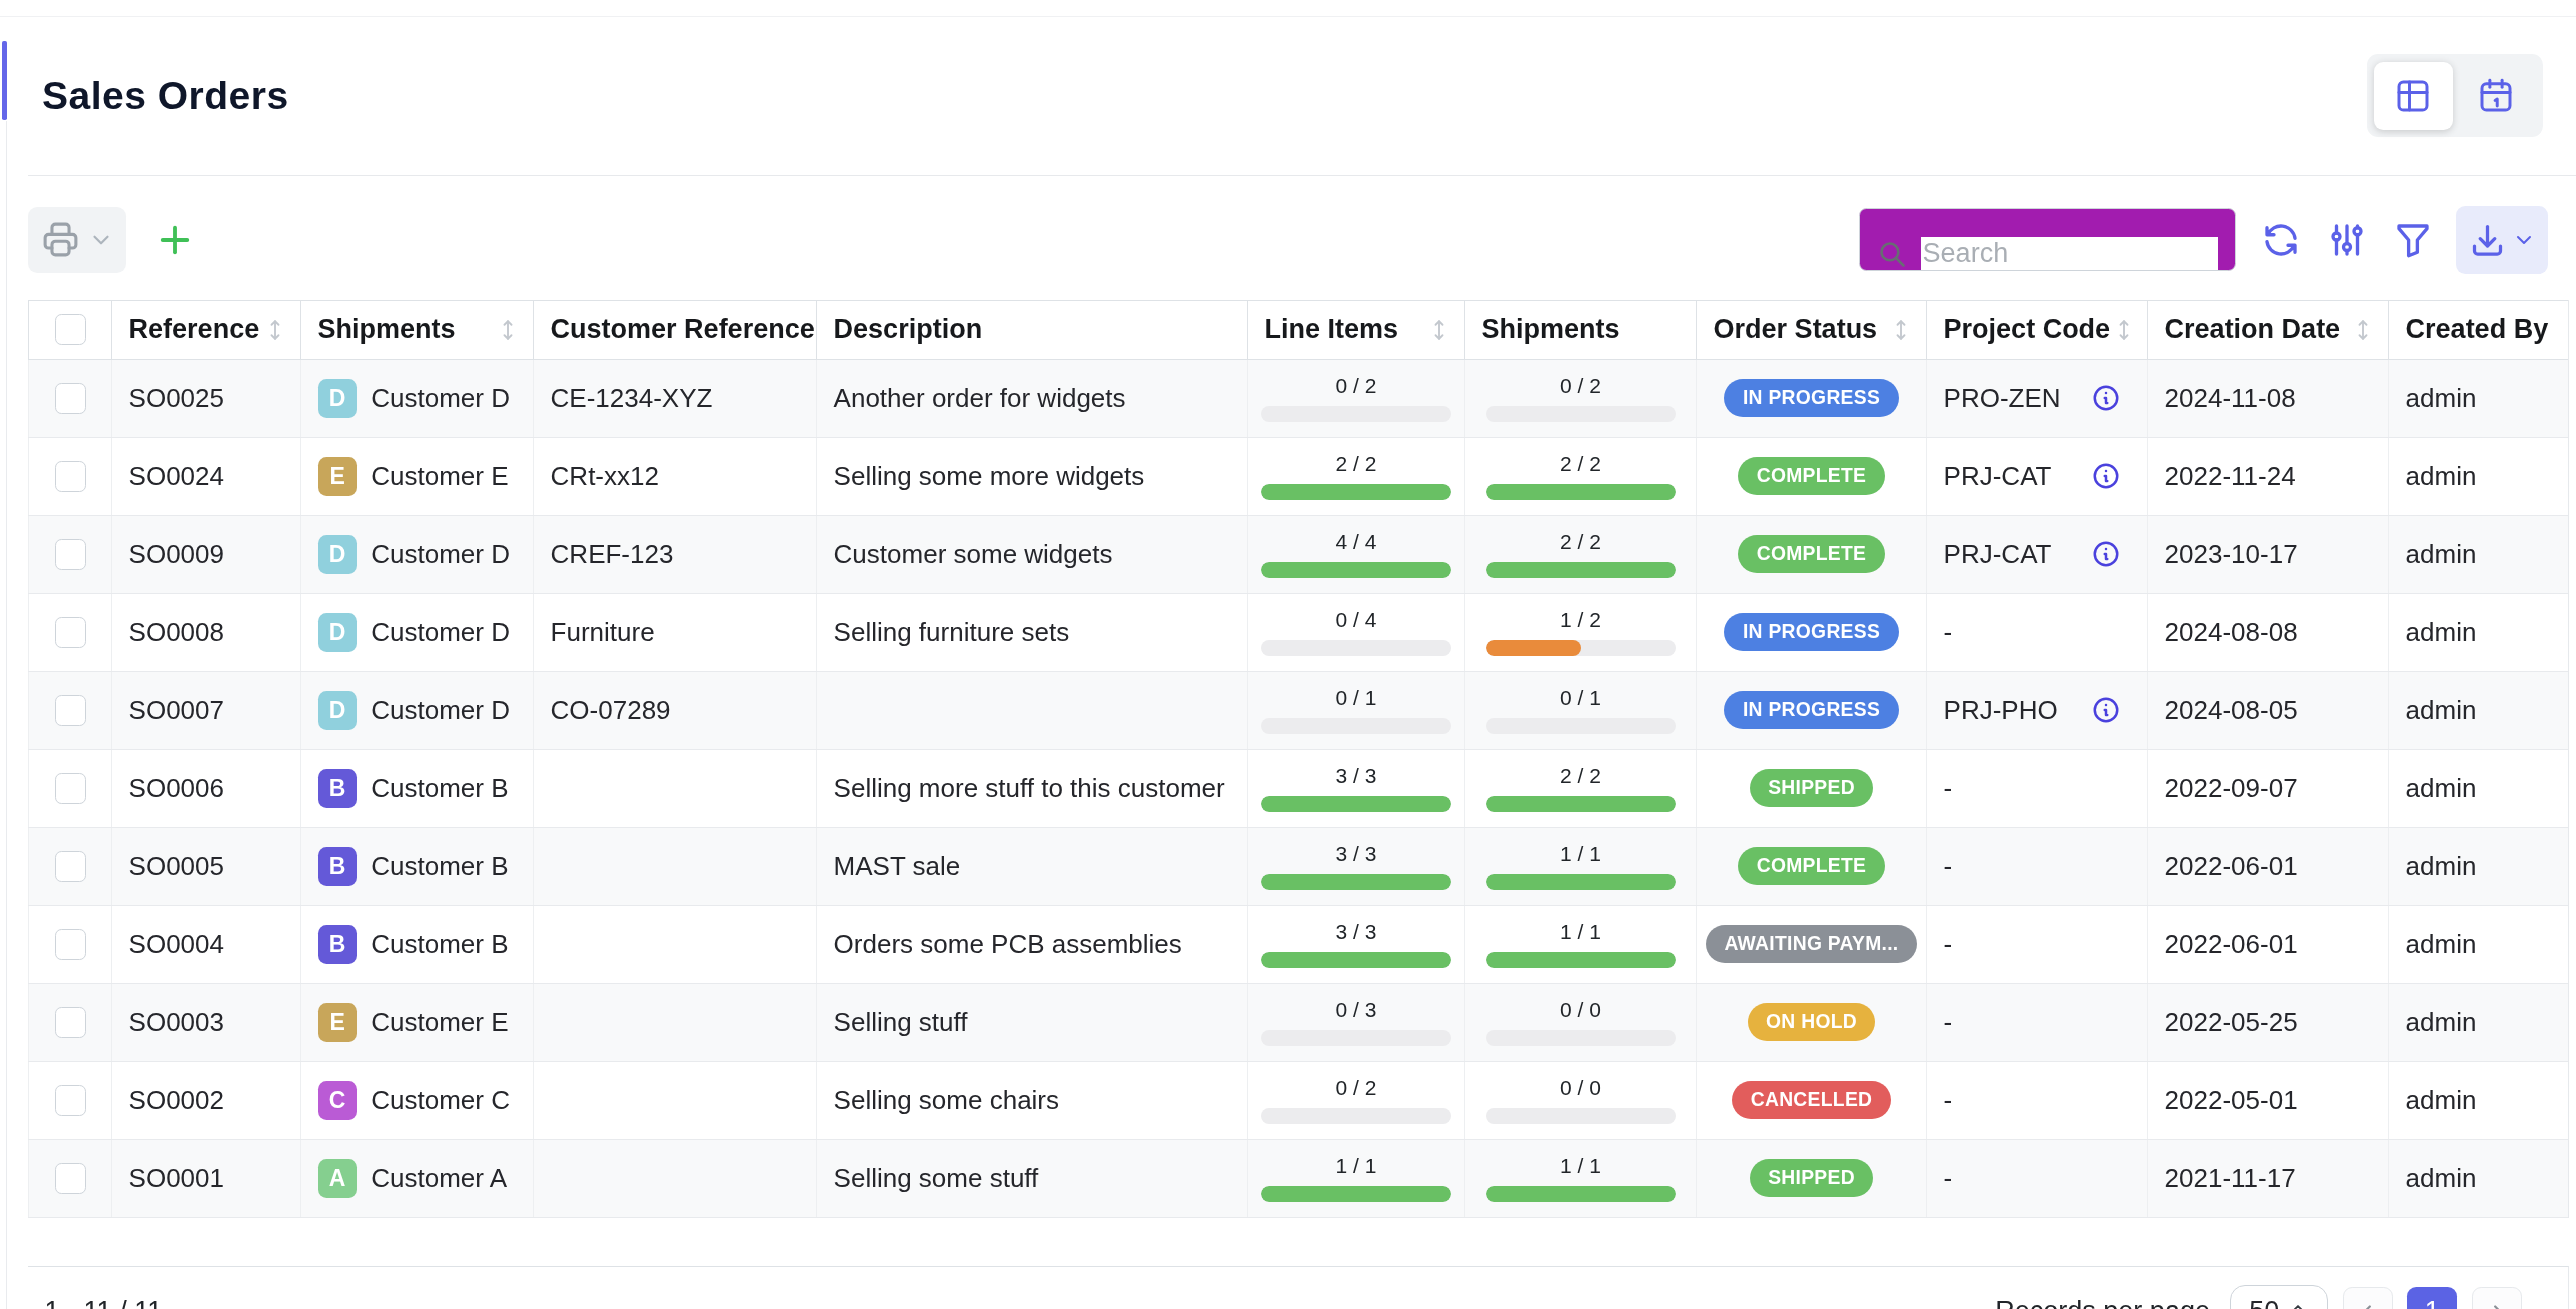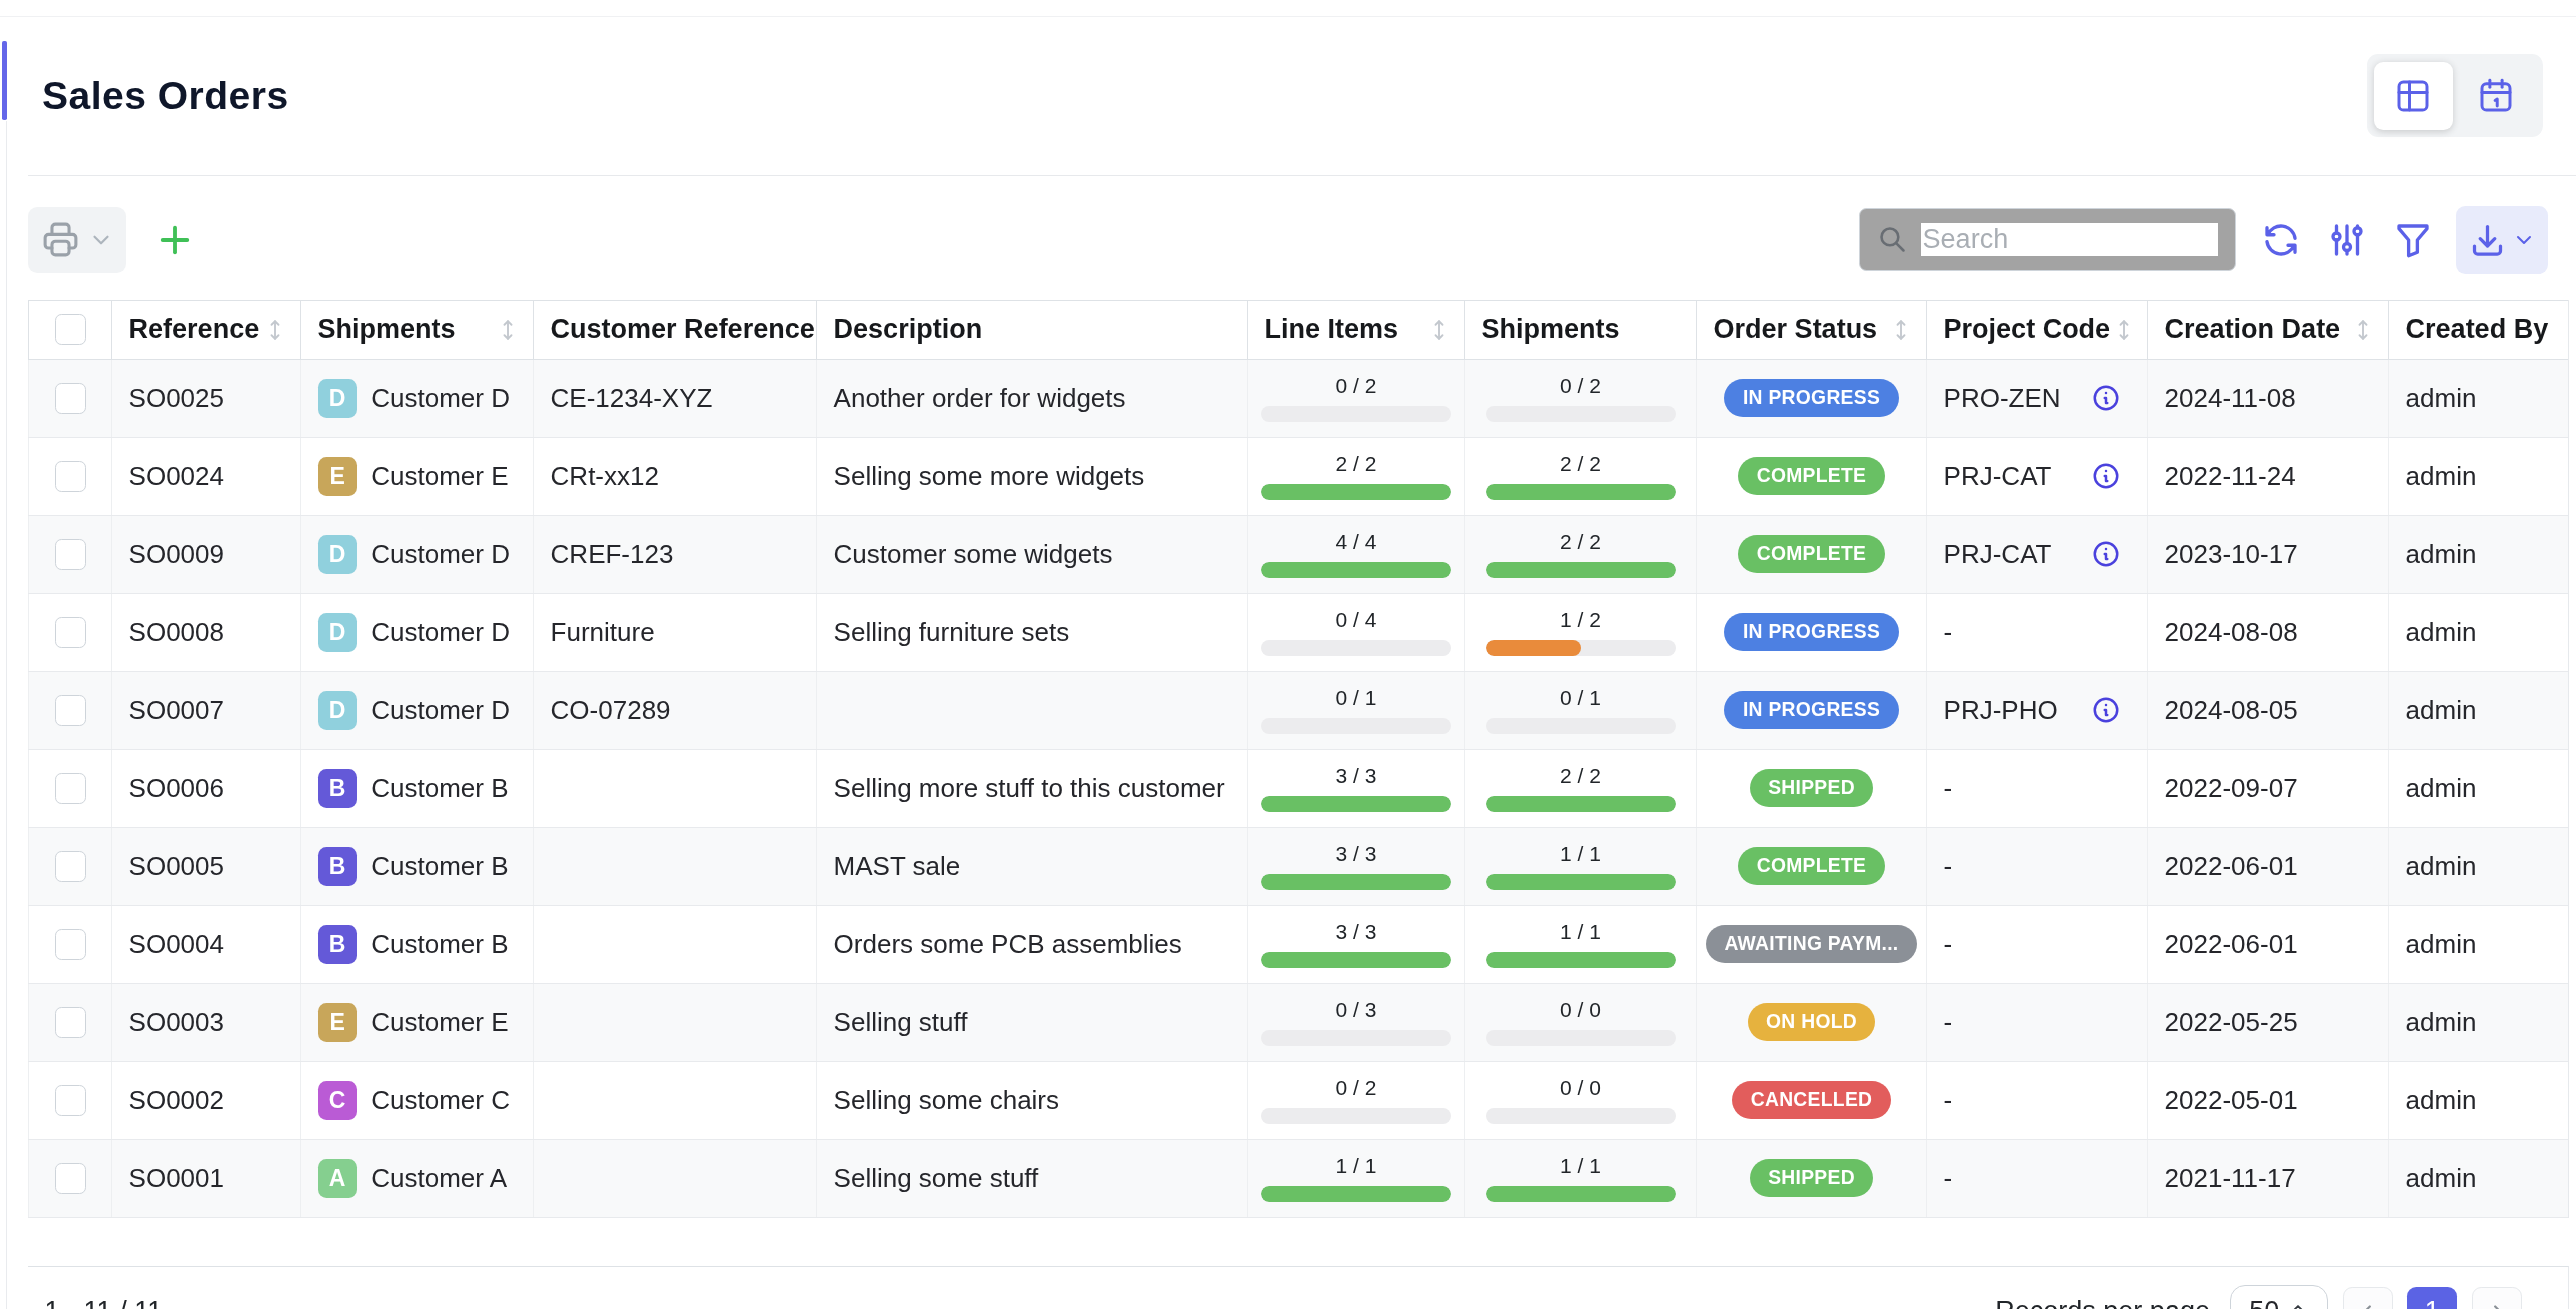--- a/index.html
+++ b/index.html
@@ -23,21 +23,21 @@
 
   .divider { margin-left:28px; border-top:0.9px solid #e7e9ec; }
 
   .toolbar { display:flex; align-items:center; padding:30px 28px 26px 28px; }
   .print-btn { width:98px; height:66px; background:#f1f3f5; border:none; border-radius:9.2px; display:flex; align-items:center; justify-content:center; gap:7.4px; cursor:pointer; }
   .print-btn .printer { width:41px; height:41px; stroke:#9aa1a9; stroke-width:1.8; fill:none; stroke-linecap:round; stroke-linejoin:round; }
   .print-btn .chev { width:26px; height:26px; stroke:#adb5bd; stroke-width:2; fill:none; stroke-linecap:round; stroke-linejoin:round; }
   .add-btn { margin-left:28px; border:none; background:transparent; cursor:pointer; padding:0; display:flex; }
   .add-btn svg { width:42px; height:42px; stroke:#40c057; stroke-width:2.2; fill:none; stroke-linecap:round; }
   .spacer { flex:1; }
-  .search-box { width:377px; height:63px; border:1.4px solid #ced4da; border-radius:7.4px; display:flex; align-items:center; padding:0 16.6px; gap:13px; background:#a3a3a3; }
+  .search-box { width:377px; height:63px; border:1.4px solid #ced4da; border-radius:7.4px; display:flex; align-items:flex-end; padding:0 16.6px; gap:13px; background:#a21caf; }
   .search-box svg { width:31px; height:31px; stroke:#686d73; stroke-width:2; fill:none; stroke-linecap:round; flex:none; }
   .search-box input { border:none; outline:none; font-size:27px; font-family:"Liberation Sans",sans-serif; width:100%; color:#25262b; }
   .search-box input::placeholder { color:#a9aeb4; }
   .icon-btn { margin-left:24px; border:none; background:transparent; cursor:pointer; padding:0; display:flex; }
   .icon-btn svg { width:42px; height:42px; stroke:#5b61e8; stroke-width:1.9; fill:none; stroke-linecap:round; stroke-linejoin:round; }
   .download-btn { margin-left:22px; width:92px; height:68px; background:#e8ebfb; border:none; border-radius:9.2px; display:flex; align-items:center; justify-content:center; gap:4.6px; cursor:pointer; }
   .download-btn svg { fill:none; stroke:#5b61e8; stroke-linecap:round; stroke-linejoin:round; }
   .download-btn .dl { width:39px; height:39px; stroke-width:2; }
   .download-btn .chev { width:24px; height:24px; stroke-width:2; }
 

